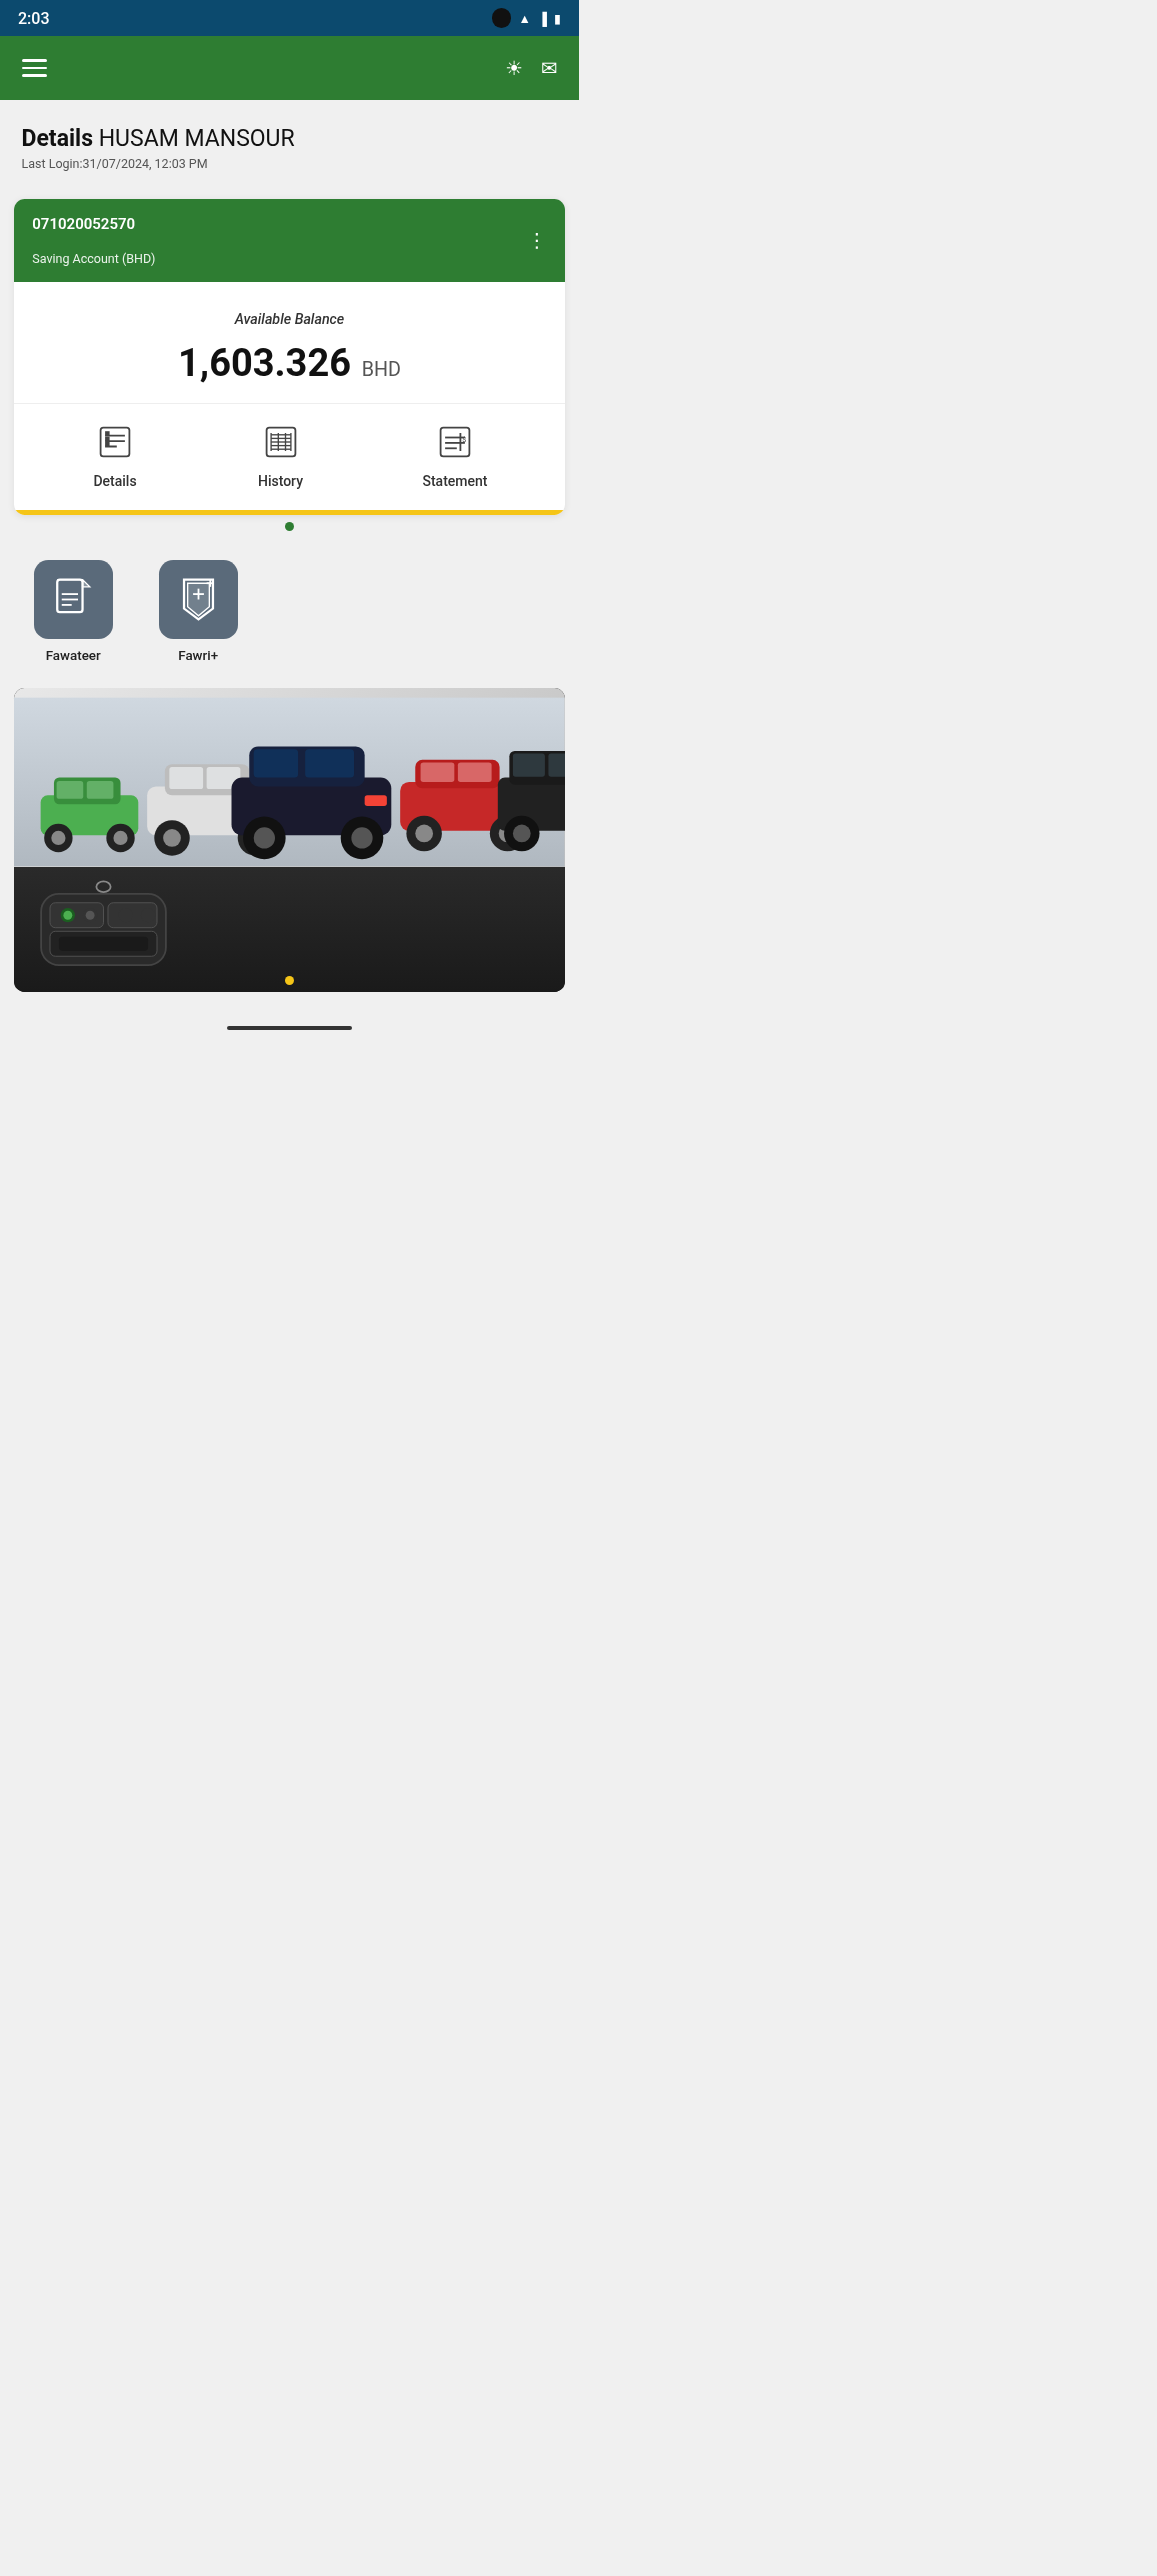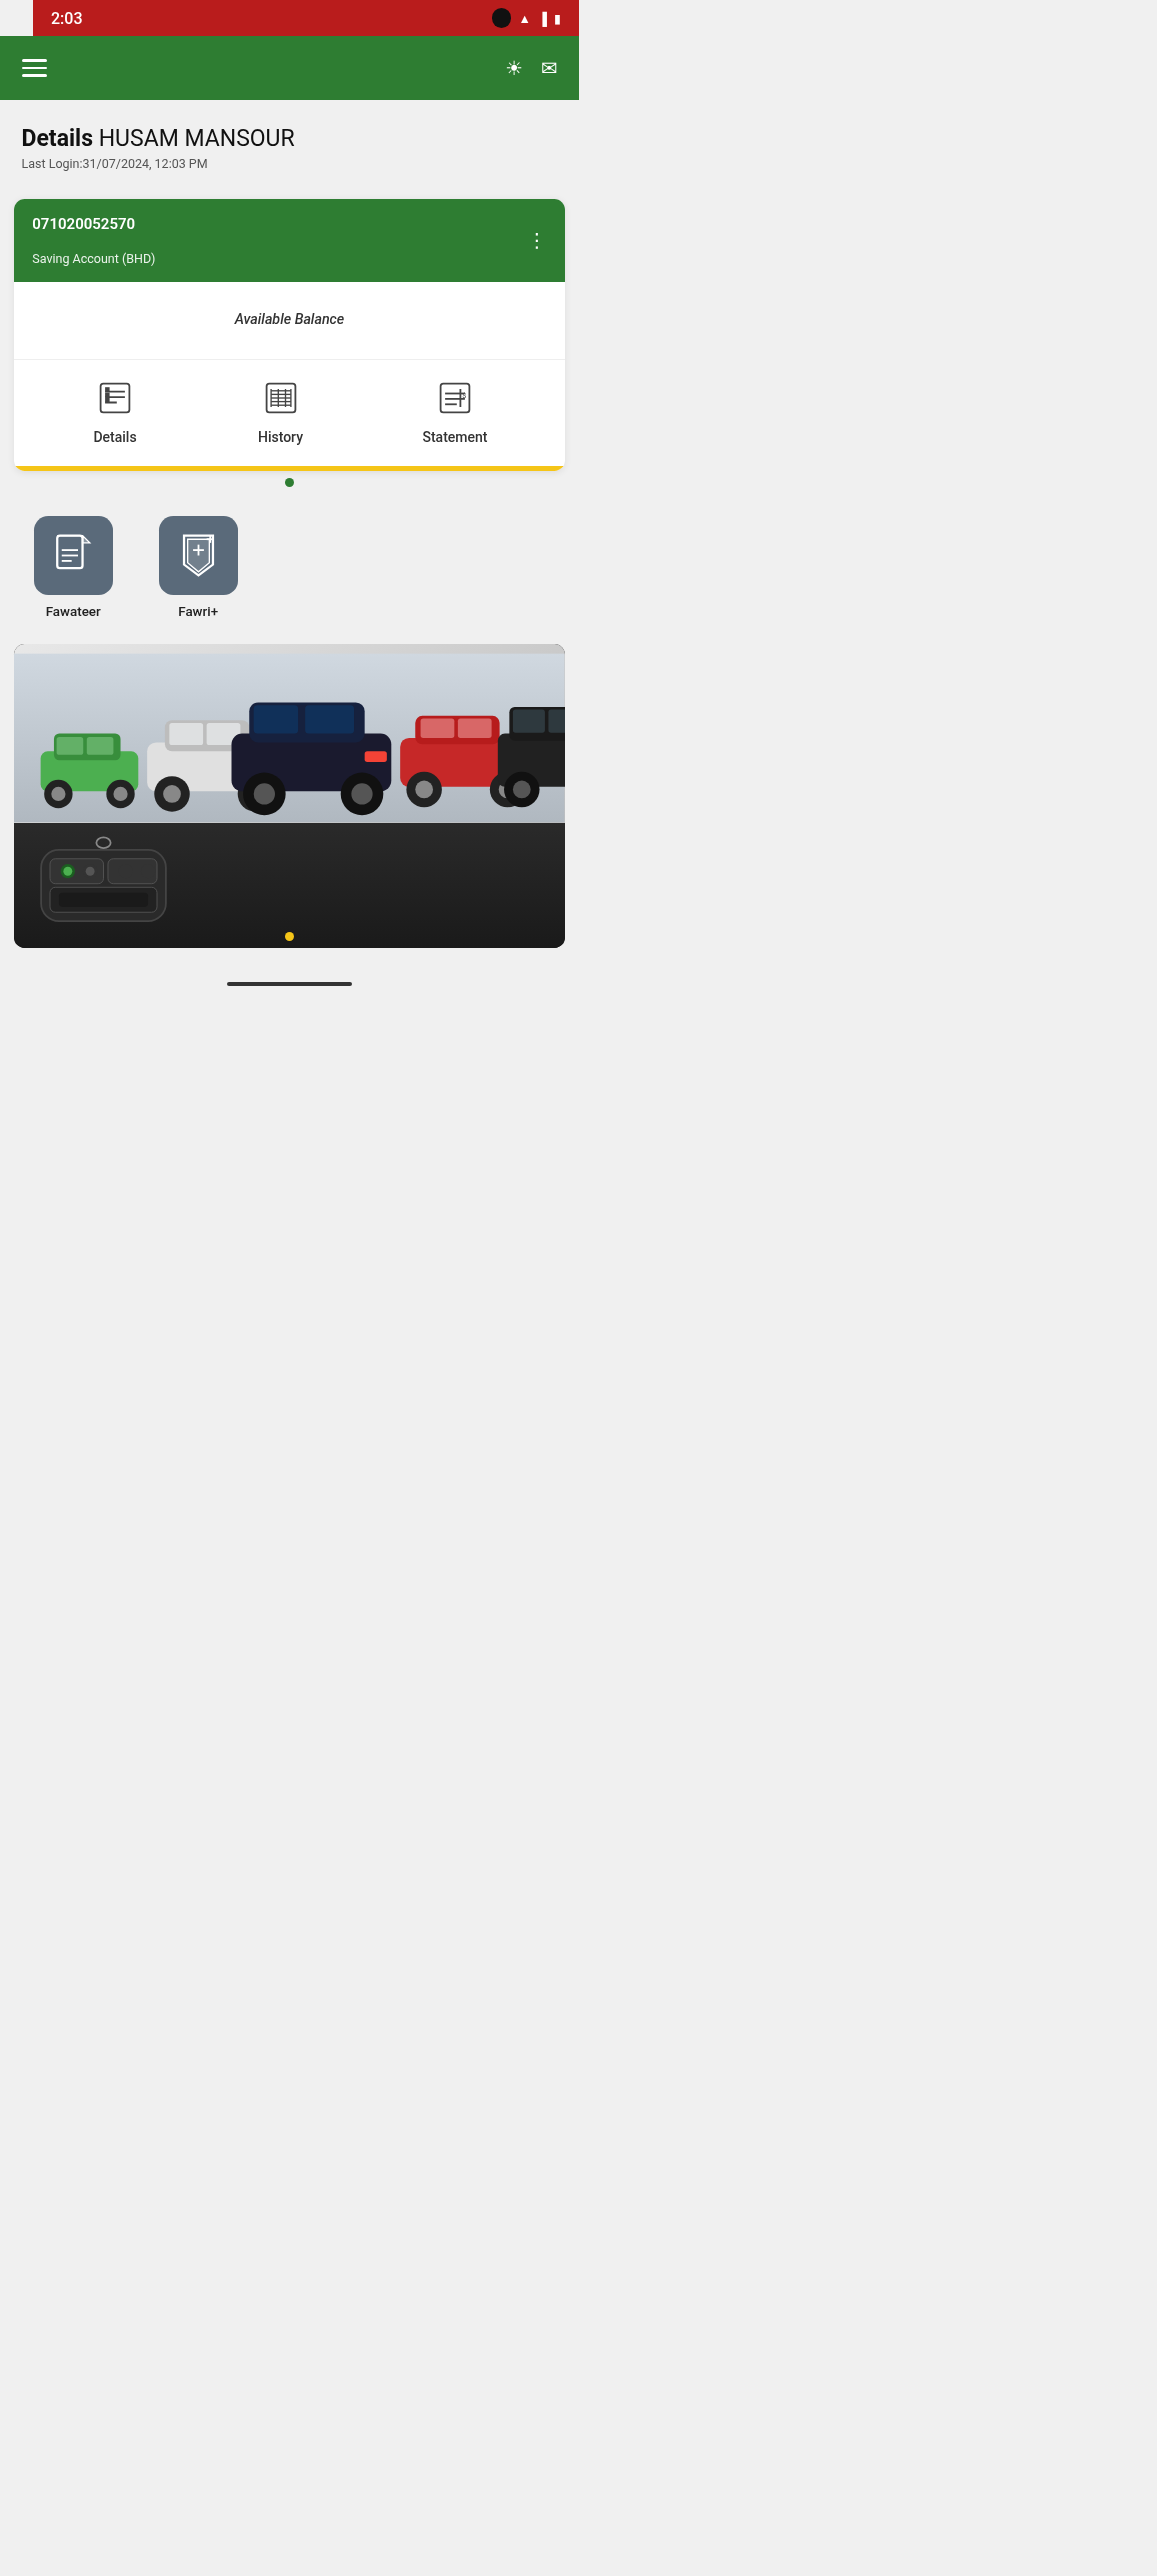--- a/index.html
+++ b/index.html
@@ -7,27 +7,26 @@
     body {
       font-family: 'Roboto', Arial, sans-serif;
       background: #f0f0f0;
       width: 579px;
       min-height: 1288px;
       overflow-x: hidden;
     }
 
     
     .status-bar {
-      background: #b91c1c;
+      background: #0c4a6e;
       height: 36px;
       display: flex;
       align-items: center;
       justify-content: space-between;
       padding: 0 18px;
-      margin-left: 33px;
     }
     .status-time {
       color: white;
       font-size: 16px;
       font-weight: 500;
     }
     .status-icons {
       display: flex;
       align-items: center;
       gap: 7.2px;
@@ -330,20 +329,24 @@
   <div class="account-header">
     <div>
       <div class="account-number">071020052570</div>
       <div class="account-type">Saving Account (BHD)</div>
     </div>
     <div class="dots-menu">⋮</div>
   </div>
 
   <div class="balance-area">
     <div class="balance-label">Available Balance</div>
+    <div>
+      <span class="balance-amount">1,603.326</span>
+      <span class="balance-currency">BHD</span>
+    </div>
   </div>
 
   <div class="quick-actions">
 
     <div class="quick-action">
       <div class="action-icon-wrap">
         <svg viewBox="0 0 40 40" fill="none" xmlns="http://www.w3.org/2000/svg">
           <rect x="4" y="4" width="32" height="32" rx="3" stroke="#444" stroke-width="2" fill="none"></rect>
           <line x1="9" y1="13" x2="31" y2="13" stroke="#444" stroke-width="2"></line>
           <line x1="9" y1="19" x2="31" y2="19" stroke="#444" stroke-width="2"></line>

